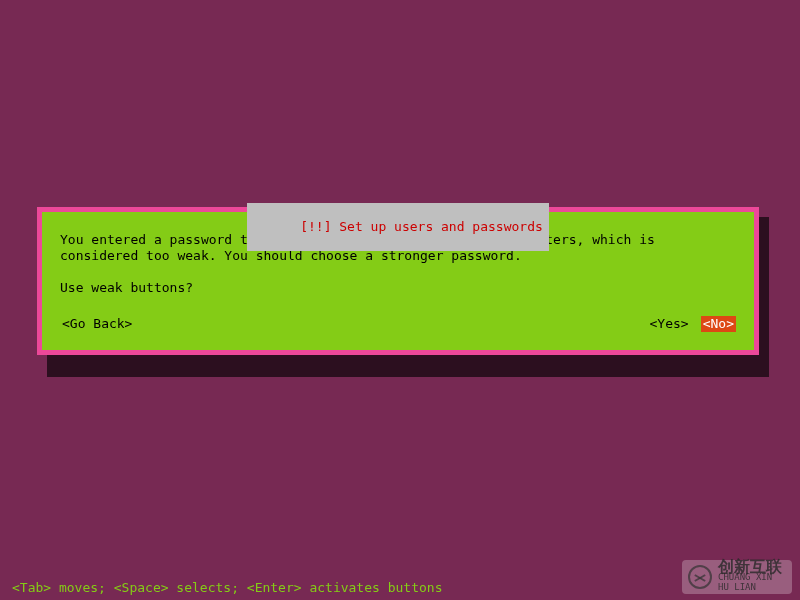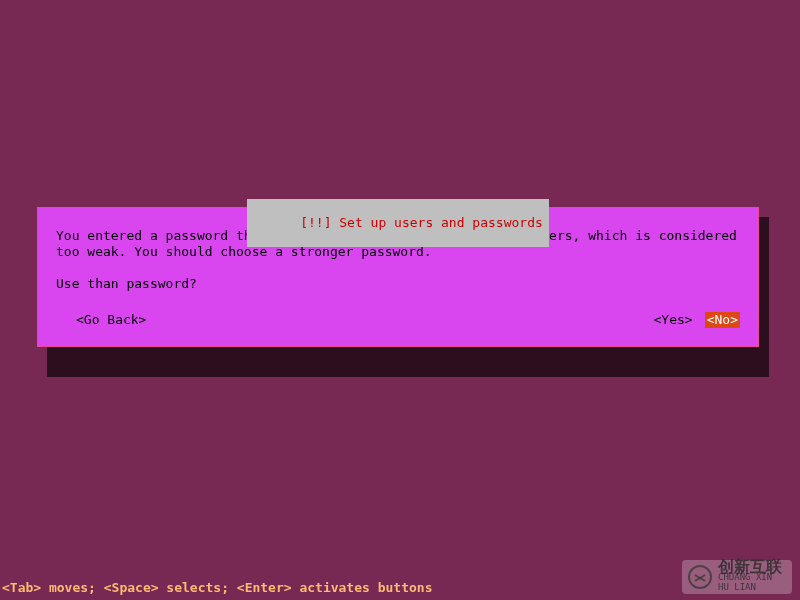--- a/index.html
+++ b/index.html
@@ -15,22 +15,22 @@
   .shadow {
     position: absolute;
     background: #2c0f1f;
     z-index: 0;
   }
   .dialog {
     position: absolute;
     left: 37px;
     top: 207px;
     width: 722px;
-    background: #d946ef;
-    border: 1px solid #ec4899;
+    background: #84cc16;
+    border: 5px solid #ec4899;
     z-index: 2;
     padding: 14px 18px 18px 18px;
   }
   .title-wrap {
     position: absolute;
     top: -9px;
     left: 0;
     width: 100%;
     text-align: center;
   }
@@ -52,37 +52,36 @@
   .btnrow {
     margin-top: 20px;
     display: flex;
     align-items: center;
   }
   .btnrow .spacer { flex: 1; }
   .btn {
     white-space: pre;
     padding: 0 2px;
   }
-  .btn.goback { margin-left: 18px; }
+  .btn.goback { }
   .btn.yes { margin-right: 10px; }
   .btn.sel {
     background: #dd4814;
     color: #fff;
     text-align: center;
   }
   .helpbar {
     position: absolute;
     left: 0;
     bottom: 0;
     width: 100%;
-    color: #fdba74;
-    padding: 0 2px 4px 2px;
+    color: #84cc16;
+    padding: 0 2px 4px 12px;
     font-size: 13px;
     white-space: pre;
-    font-weight: bold;
   }
   .watermark {
     position: absolute;
     right: 8px;
     bottom: 6px;
     width: 110px;
     height: 34px;
     background: rgba(255,255,255,0.25);
     border-radius: 4px;
     display: flex;
@@ -115,21 +114,21 @@
 <div class="shadow" style="left:47px; top:217px; width:722px; height:160px;"></div>
 
 <div class="dialog">
   <div class="title-wrap">
     <span class="title">
       <span>[!!] Set up users and passwords</span>
     </span>
   </div>
 
   <div class="msg">You entered a password that consists of less than eight characters, which is considered too weak. You should choose a stronger password.</div>
-  <div class="msg question">Use than password?</div>
+  <div class="msg question">Use weak buttons?</div>
 
   <div class="btnrow">
     <span class="btn goback">&lt;Go Back&gt;</span>
     <span class="spacer"></span>
     <span class="btn yes">&lt;Yes&gt;</span>
     <span class="btn sel">&lt;No&gt;</span>
   </div>
 </div>
 
 <div class="helpbar">&lt;Tab&gt; moves; &lt;Space&gt; selects; &lt;Enter&gt; activates buttons</div>

